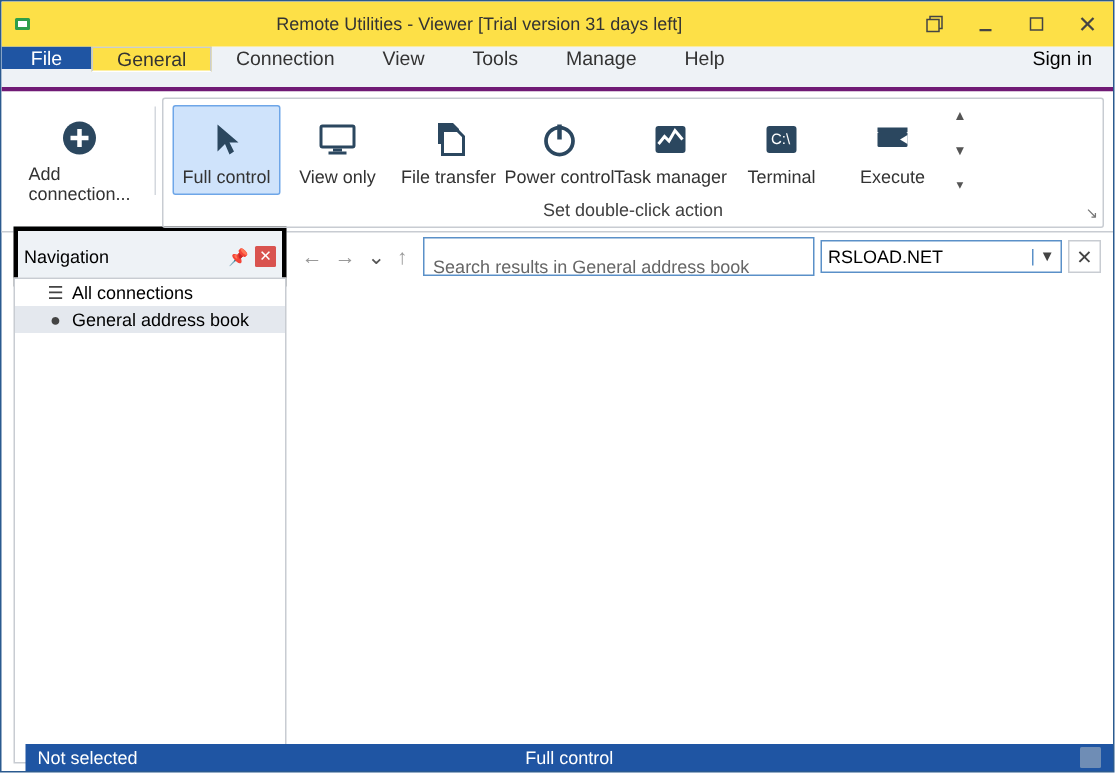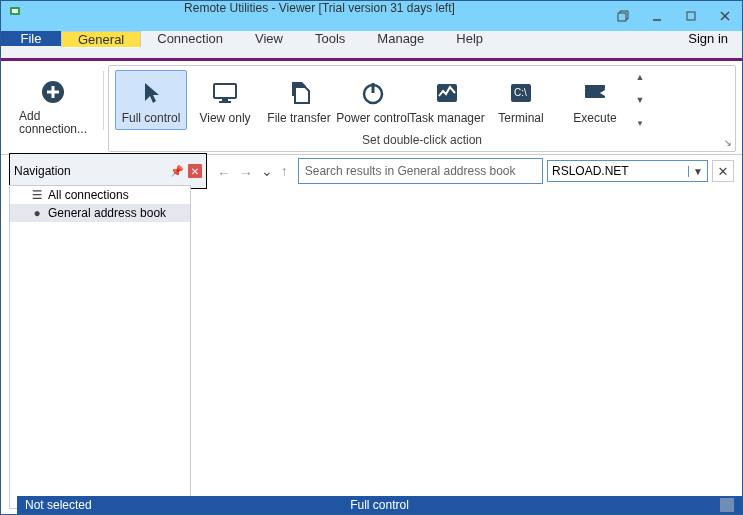--- a/index.html
+++ b/index.html
@@ -1,19 +1,19 @@
 <!DOCTYPE html>
 <html><head>
 <meta charset="utf-8">
 <style>
   * { box-sizing: border-box; margin: 0; padding: 0; font-family: "Segoe UI", Tahoma, sans-serif; }
   body { width: 743px; height: 515px; background: #fff; border: 1px solid #2b5a8f; overflow: hidden; position: relative; }
 
   
-  .titlebar { height: 30px; background: #7dd3fc; display: flex; position: relative; }
+  .titlebar { height: 30px; background: #fde047; display: flex; align-items: center; position: relative; }
   .app-icon { width: 20px; height: 20px; margin: 0 6px; display:flex; align-items:center; justify-content:center; }
   .title { flex: 1; text-align: center; font-size: 12px; color: #333; }
   .win-controls { display: flex; }
   .win-btn { width: 34px; height: 30px; display: flex; align-items: center; justify-content: center; font-size: 13px; color: #444; }
 
   
   .menubar { height: 30px; background: #eef2f6; display: flex; align-items: flex-start; border-bottom: 3px solid #701a75; }
   .file-btn { width: 60px; background: #1f55a3; color: #fff; font-size: 13px; display:flex; align-items:center; justify-content:center; }
   .menu-tab { padding: 0 16px; font-size: 13px; color: #333; display:flex; align-items:center; border-right: 0; }
   .menu-tab.active { background: #fde047; border: 1px solid #c8ccd2; border-bottom: 1px solid #fff; margin-bottom: -1px; }
@@ -30,26 +30,26 @@
   .rbtn .ico { width:32px; height:32px; display:flex; align-items:center; justify-content:center; color:#2b475f; }
   .rbtn .lbl { font-size: 12px; color:#333; margin-top:2px; white-space: nowrap; }
   .framed-group { border:1px solid #c8ccd2; border-radius:2px; padding: 4px 6px 0 6px; display:flex; flex-direction:column; position: relative; flex:1; min-width:0; }
   .framed-row { display:flex; gap:2px; }
   .group-caption { text-align:center; font-size:12px; color:#404040; padding: 3px 0 4px 0; }
   .group-side { width:14px; display:flex; flex-direction:column; justify-content:space-between; padding:2px 0; }
   .tri { font-size:9px; color:#555; text-align:center; }
 
   
   .toolbar-row { height: 30px; display:flex; align-items:center; gap:4px; padding: 4px 8px 2px 8px; }
-  .nav-panel-head { width: 198px; height: 22px; border:1px solid #000000; background:#eef2f6; display:flex; align-items:center; font-size:12px; padding:17px 4px; }
+  .nav-panel-head { width: 182px; height: 22px; border:3px solid #000000; background:#eef2f6; display:flex; align-items:center; font-size:12px; padding:17px 4px; }
   .nav-panel-head .pin { margin-left:auto; color:#666; font-size:11px; }
   .nav-panel-head .x { width:14px; height:14px; background:#d9534f; color:#fff; font-size:10px; display:flex; align-items:center; justify-content:center; margin-left:4px; border-radius:1px; }
   .nav-arrows { display:flex; gap:8px; padding: 0 6px; color:#999; }
   .nav-arrows span { font-size:14px; }
-  .search-box { flex:1; height:22px; border:1px solid #5a90c8; padding:12px 6px; font-size:12px; color:#666; display:flex; align-items:center; }
+  .search-box { flex:1; height:22px; border:1px solid #5a90c8; padding:12px 6px; font-size:12px; color:#666; display:flex; align-items:flex-start; }
   .combo { width:161px; height:22px; border:1px solid #5a90c8; display:flex; align-items:center; font-size:12px; padding:0 4px; }
   .combo .dd { margin-left:auto; border-left:1px solid #5a90c8; padding-left:4px; color:#444; font-size:10px; }
   .clear-btn { width:22px; height:22px; border:1px solid #c8ccd2; display:flex; align-items:center; justify-content:center; font-size:13px; color:#444; }
 
   
   .body { display:flex; height: 324px; }
   .sidebar { width:182px; border:1px solid #c8ccd2; margin:0 0 0 8px; background:#fff; overflow:auto; }
   .tree-item { display:flex; align-items:center; font-size:12px; padding:2px 6px 2px 22px; height:18px; }
   .tree-item.sel { background:#e4e8ee; }
   .tree-item .bullet { width:10px; display:inline-flex; justify-content:center; margin-right:6px; color:#444; }

